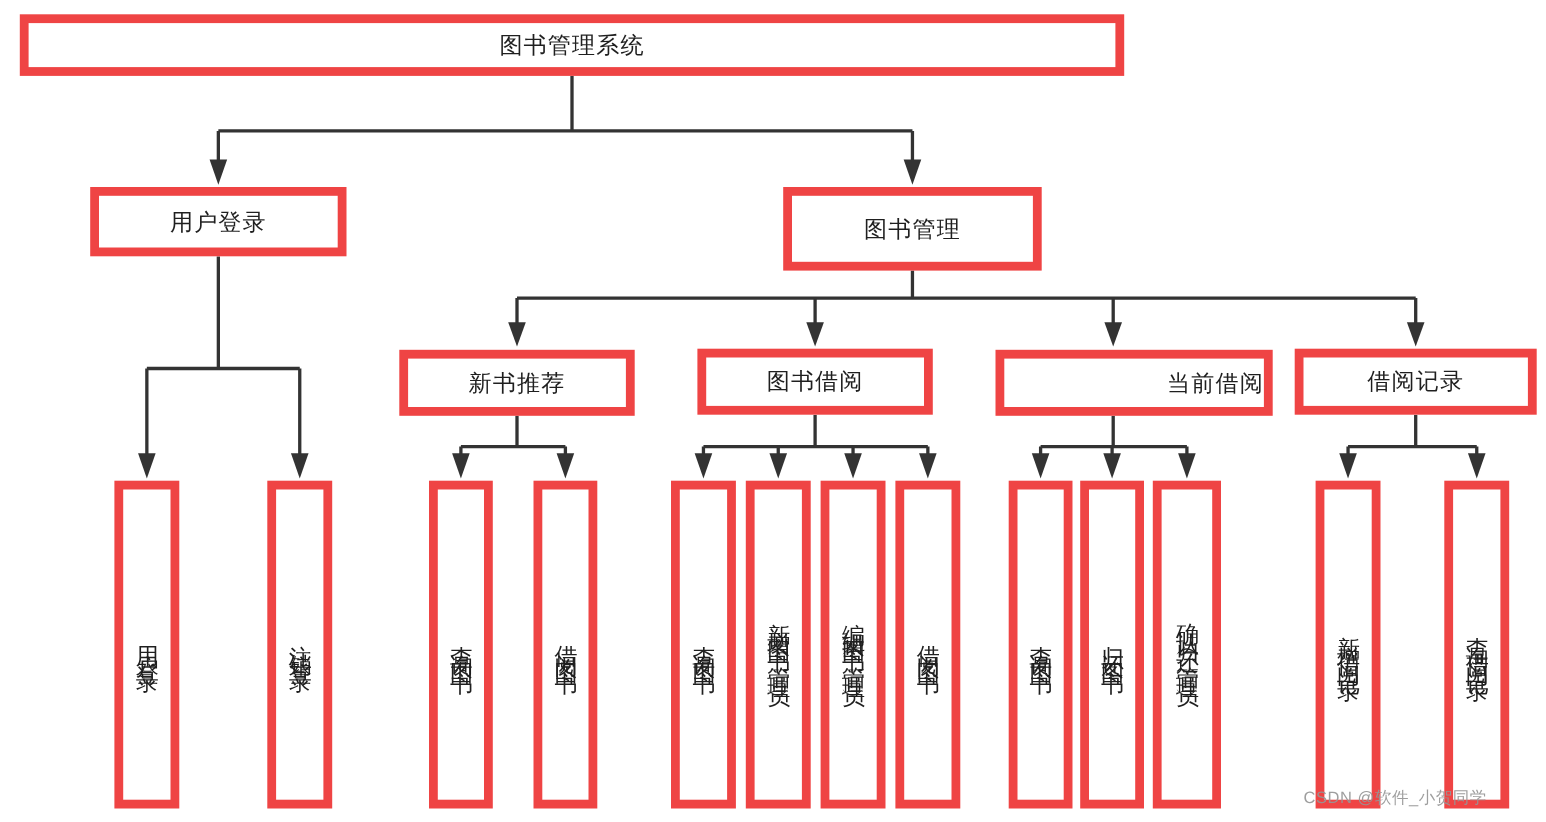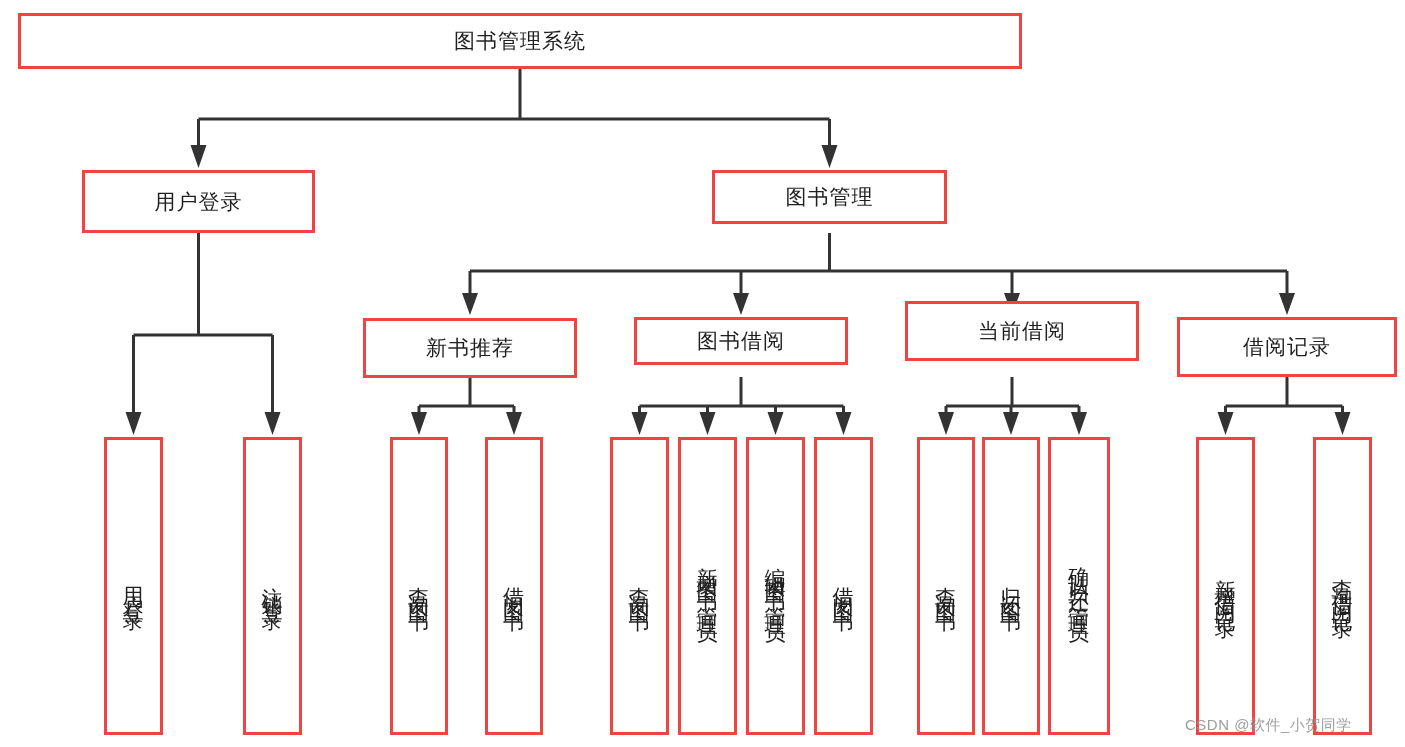--- a/index.html
+++ b/index.html
@@ -1,21 +1,21 @@
 <!DOCTYPE html>
 <html><head>
 <meta charset="utf-8">
 <style>
   html, body { margin: 0; padding: 0; background: #ffffff; }
   body { width: 1405px; height: 747px; overflow: hidden;
          font-family: "Liberation Sans", "DejaVu Sans", sans-serif; }
   .canvas { position: relative; width: 1405px; height: 747px; background: #ffffff; }
   .wires { position: absolute; left: 0; top: 0; width: 1405px; height: 747px; z-index: 1; }
   .node { position: absolute; box-sizing: border-box; background: #ffffff;
-          border: 3px solid #ef4444; display: flex; align-items: center; justify-content: center;
+          border: 8px solid #ef4444; display: flex; align-items: center; justify-content: center;
           color: #1f1f1f; z-index: 2; }
   .hnode { font-size: 21px; letter-spacing: 1px; }
   .vnode { writing-mode: vertical-rl; text-orientation: mixed;
            font-size: 21px; letter-spacing: 8px; line-height: 1; }
   .watermark { position: absolute; z-index: 5; font-size: 15px; letter-spacing: 0.5px;
                color: rgba(150,150,150,0.92); white-space: nowrap; }
 </style>
 </head>
 <body>
 
@@ -68,31 +68,31 @@
     </g>
   </svg>
 
   <div class="node hnode" style="left:18px; top:13px; width:1004px; height:56px;">
     <span>图书管理系统</span>
   </div>
 
   <div class="node hnode" style="left:82px; top:170px; width:233px; height:63px;">
     <span>用户登录</span>
   </div>
-  <div class="node hnode" style="left:712px; top:170px; width:235px; height:54px;">
+  <div class="node hnode" style="left:712px; top:170px; width:235px; height:76px;">
     <span>图书管理</span>
   </div>
 
   <div class="node hnode" style="left:363px; top:318px; width:214px; height:60px;">
     <span>新书推荐</span>
   </div>
-  <div class="node hnode" style="left:634px; top:317px; width:214px; height:48px;">
+  <div class="node hnode" style="left:634px; top:317px; width:214px; height:60px;">
     <span>图书借阅</span>
   </div>
-  <div class="node hnode" style="left:905px; top:301px; width:234px; height:60px;">
+  <div class="node hnode" style="left:905px; top:318px; width:252px; height:60px;justify-content:flex-end;">
     <span>当前借阅</span>
   </div>
   <div class="node hnode" style="left:1177px; top:317px; width:220px; height:60px;">
     <span>借阅记录</span>
   </div>
 
   <div class="node vnode" style="left:104px; top:437px; width:59px; height:298px;">
     <span>用户登录</span>
   </div>
   <div class="node vnode" style="left:243px; top:437px; width:59px; height:298px;">

